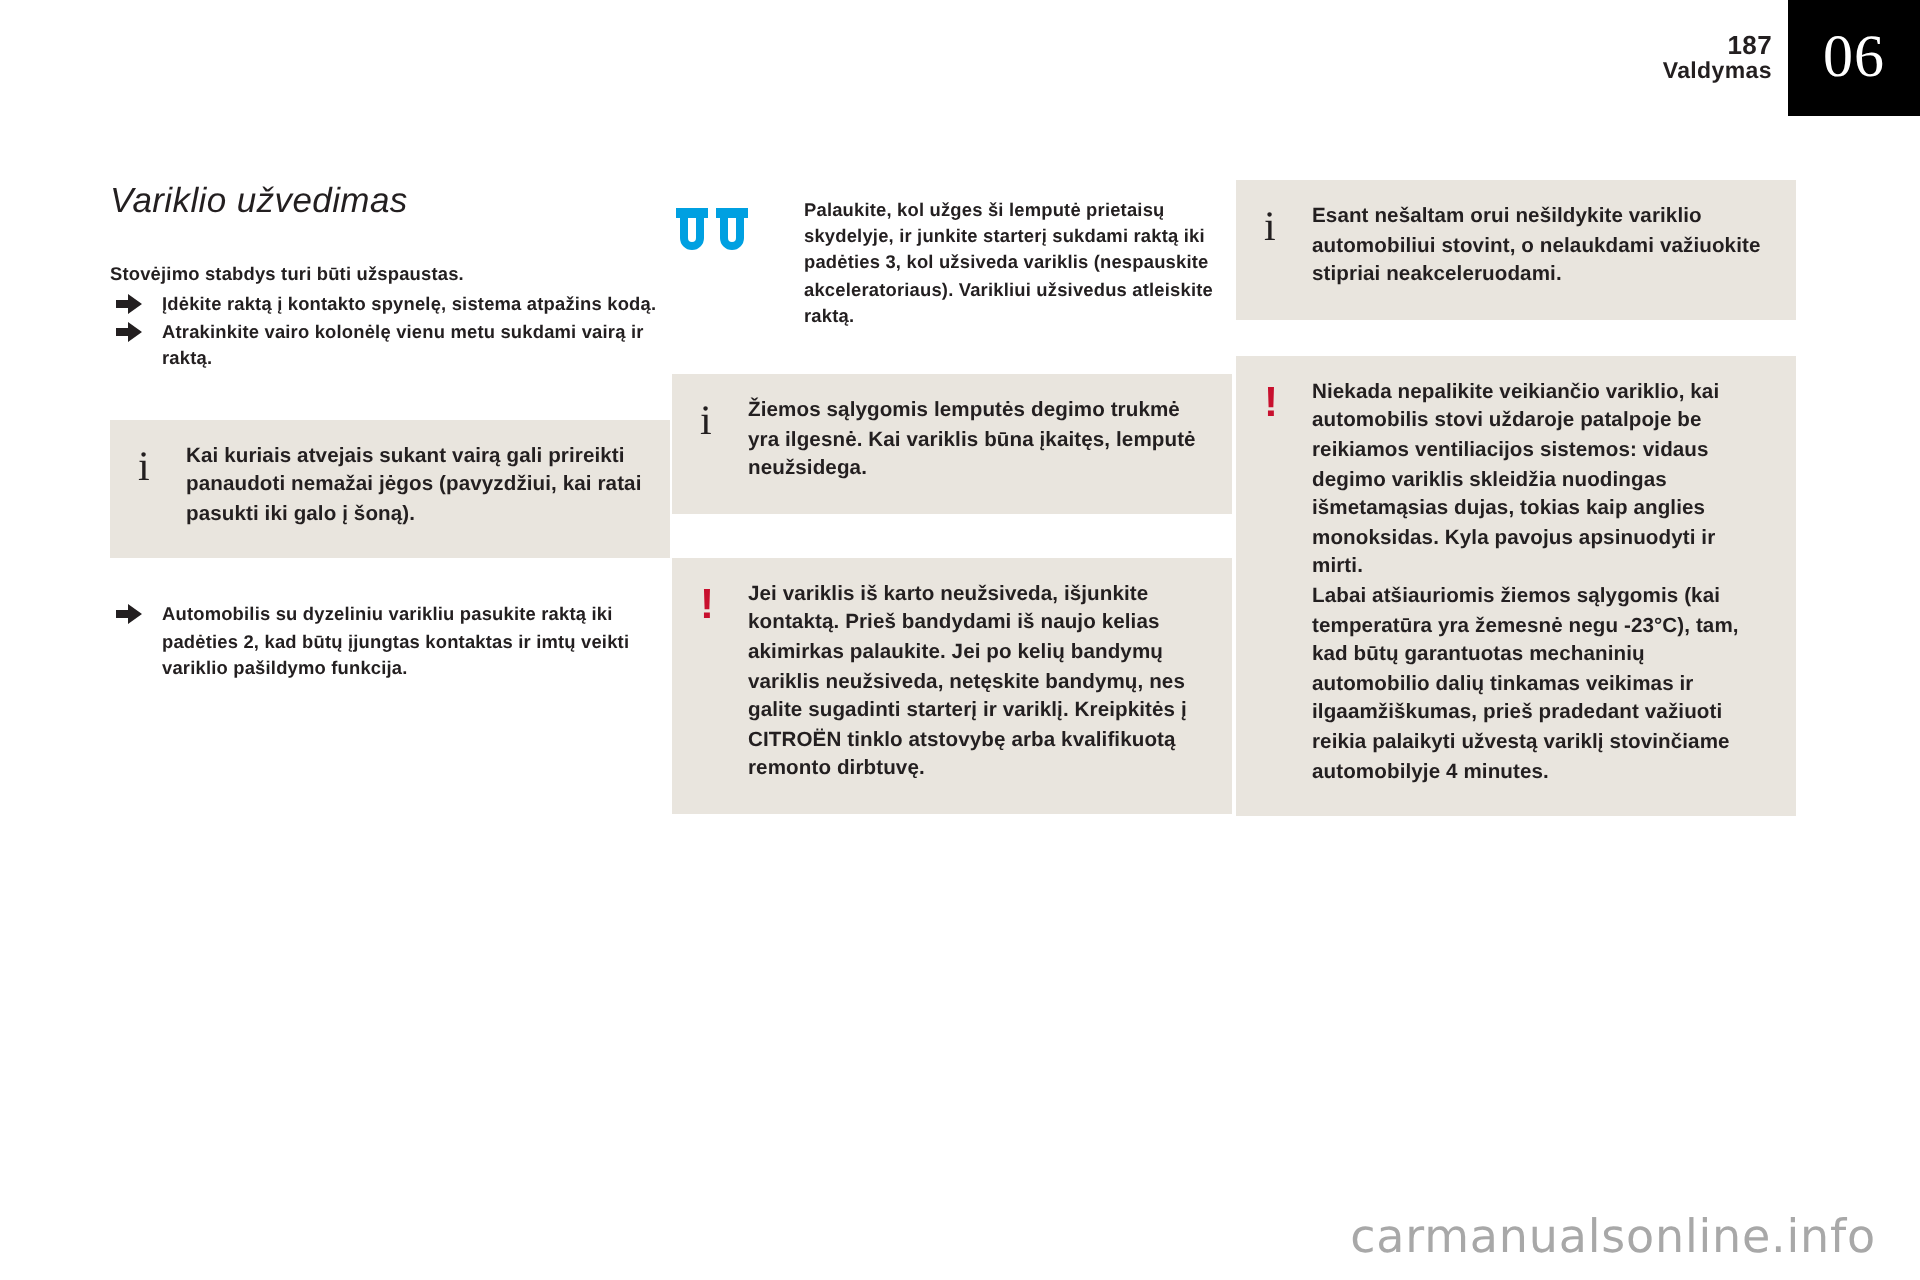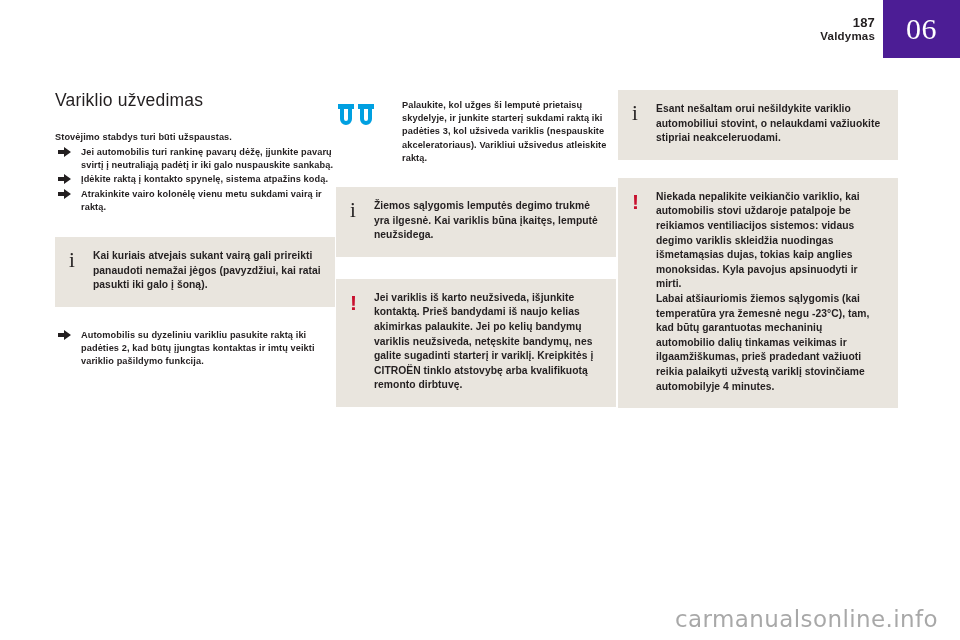--- a/index.html
+++ b/index.html
@@ -26,22 +26,22 @@
   }
   .header-page-number{
     font-size:13px; font-weight:bold; line-height:13px;
     letter-spacing:.2px;
   }
   .header-section-name{
     font-size:11.5px; font-weight:bold; line-height:14px;
     letter-spacing:.2px;
   }
   .header-chapter{
-    width:77px; height:58px;
-    background:#4c1d95;
+    width:66px; height:58px;
+    background:#000000;
     color:#ffffff;
     display:flex; align-items:center; justify-content:center;
     font-family:"Liberation Serif", serif;
     font-size:30px; font-weight:400; letter-spacing:.5px;
   }
 
   
   .content{
     position:absolute;
     left:0; top:90px; right:0;
@@ -53,20 +53,21 @@
   .col-1{ left:55px; }
   .col-2{ left:336px; }
   .col-3{ left:618px; }
 
   .section-title{
     font-size:17.5px;
     font-weight:400;
     color:#231f20;
     letter-spacing:.2px;
     margin:0 0 20px 0;
+    font-style:italic;
   }
 
   
   .lead{
     font-size:9.2px; font-weight:bold; color:#231f20;
     line-height:13px; margin:0 0 2px 0; letter-spacing:.1px;
   }
   ul.bullets{ list-style:none; margin:0; padding:0; }
   ul.bullets li{
     position:relative;
@@ -162,28 +163,20 @@
 
 <div class="content">
 
   <div class="col col-1">
 
     <h1 class="section-title">Variklio užvedimas</h1>
 
     <p class="lead">Stovėjimo stabdys turi būti užspaustas.</p>
 
     <ul class="bullets">
-      <li>
-        <span class="bullet-mark">
-          <svg width="13" height="10" viewBox="0 0 13 10">
-              <path d="M0 3h6V0l7 5-7 5V7H0z" fill="#231f20"></path>
-            </svg>
-        </span>
-        <span>Jei automobilis turi rankinę pavarų dėžę, įjunkite pavarų svirtį į neutraliąją padėtį ir iki galo nuspauskite sankabą.</span>
-      </li>
       <li>
         <span class="bullet-mark">
           <svg width="13" height="10" viewBox="0 0 13 10">
               <path d="M0 3h6V0l7 5-7 5V7H0z" fill="#231f20"></path>
             </svg>
         </span>
         <span>Įdėkite raktą į kontakto spynelę, sistema atpažins kodą.</span>
       </li>
       <li>
         <span class="bullet-mark">

